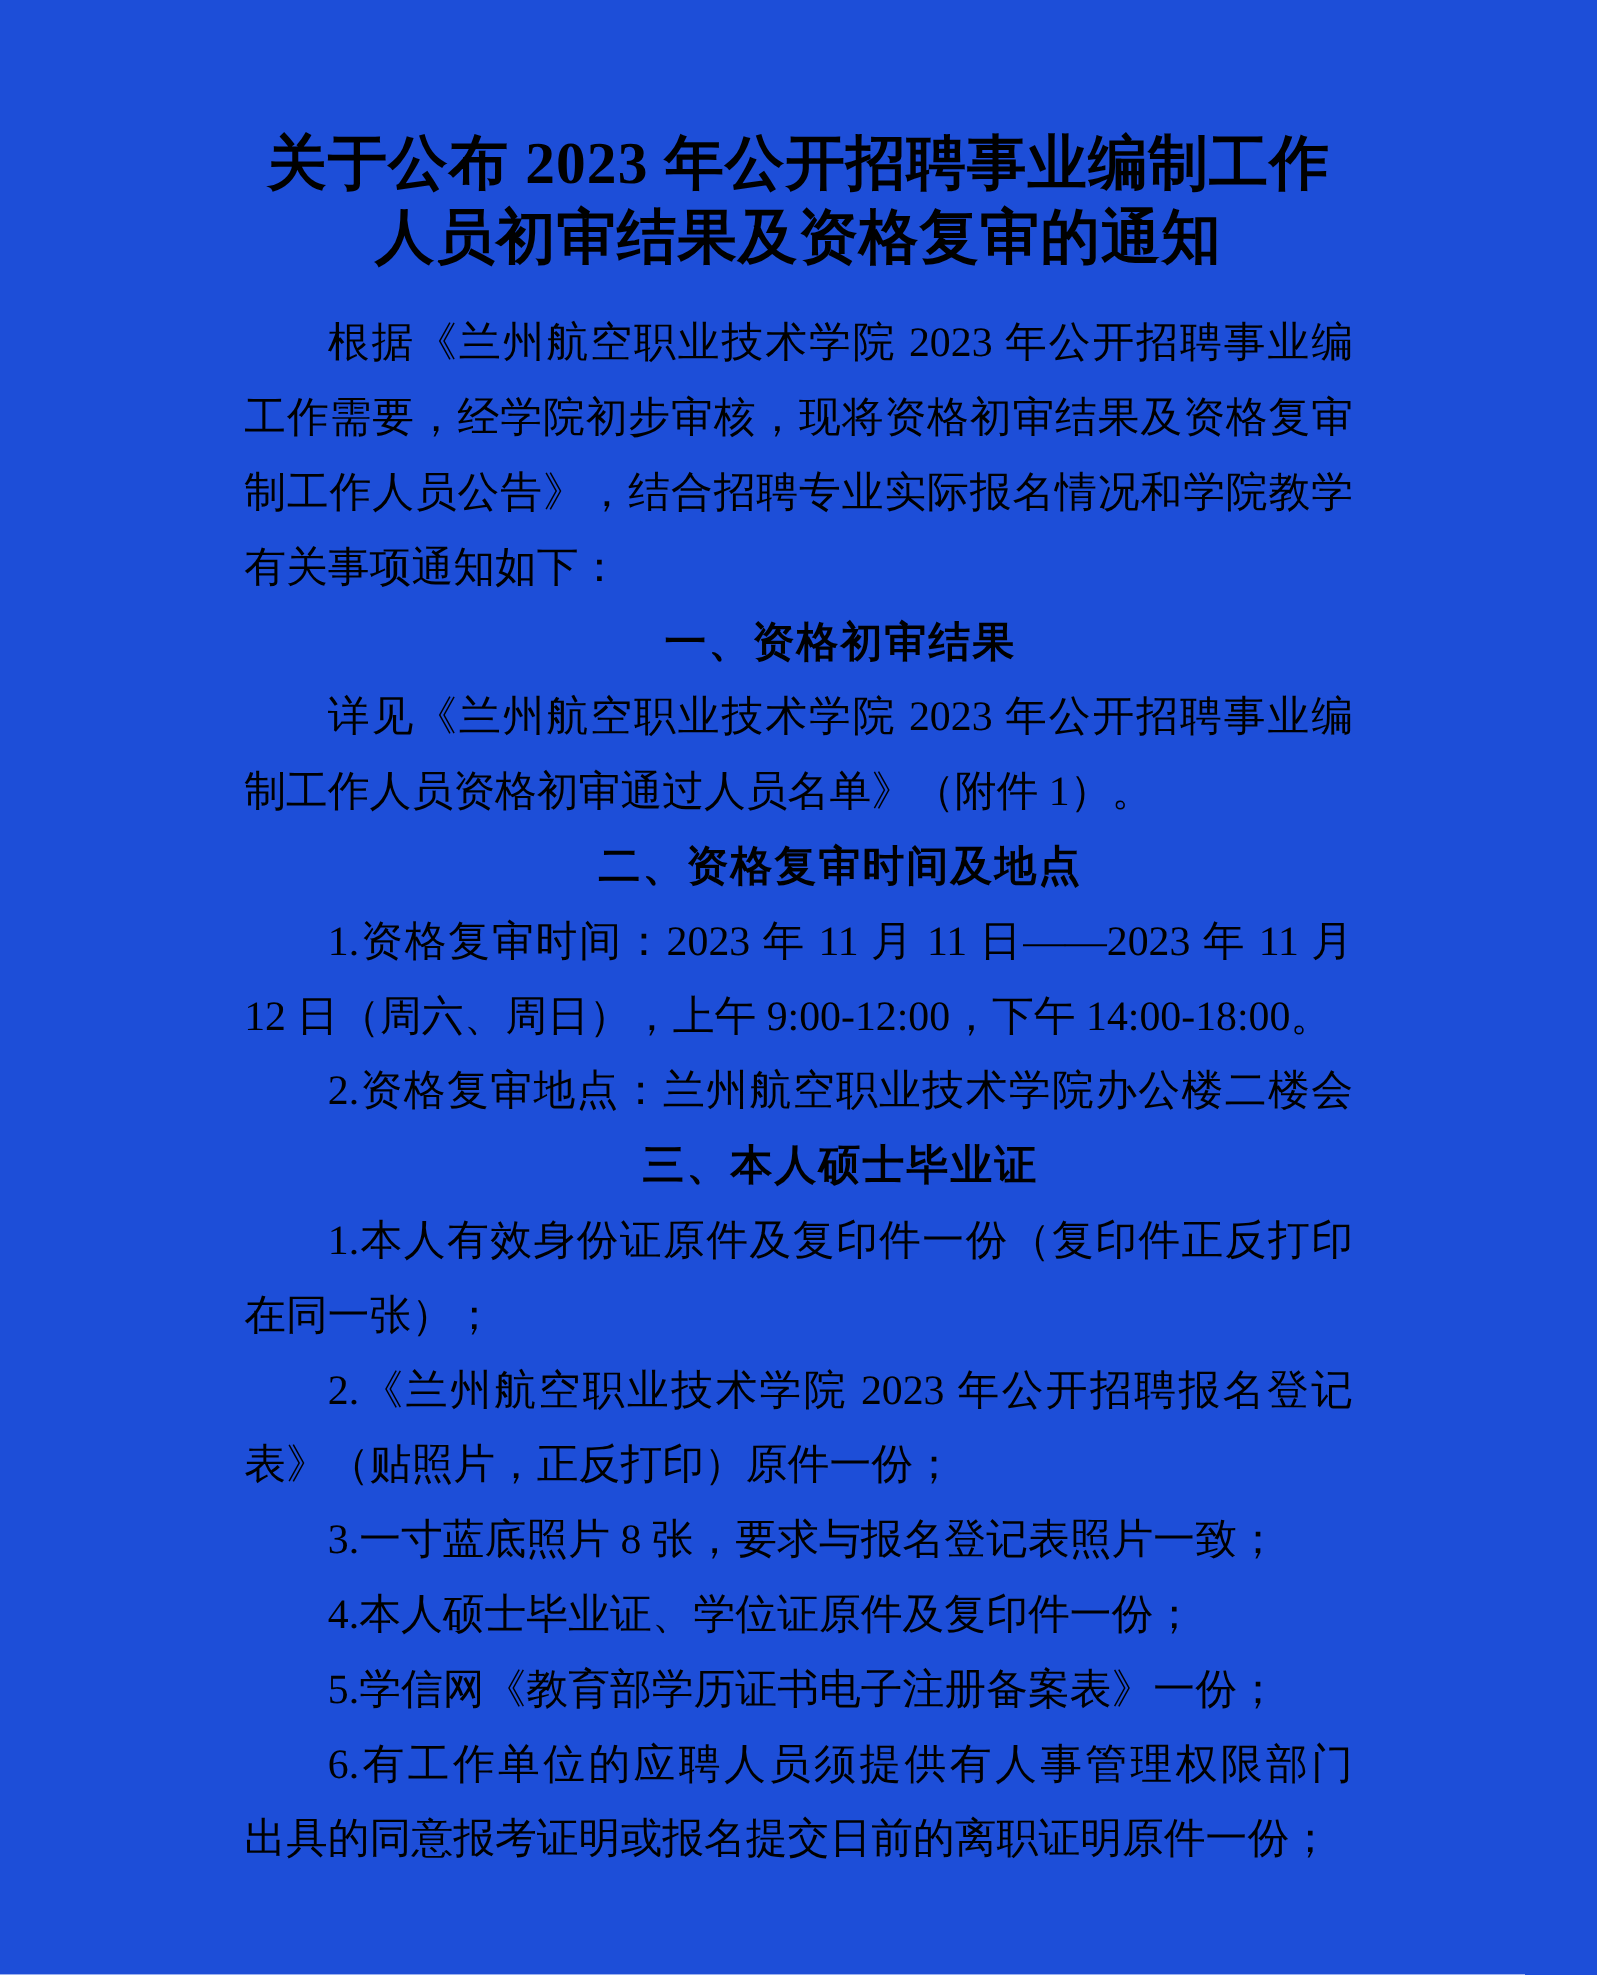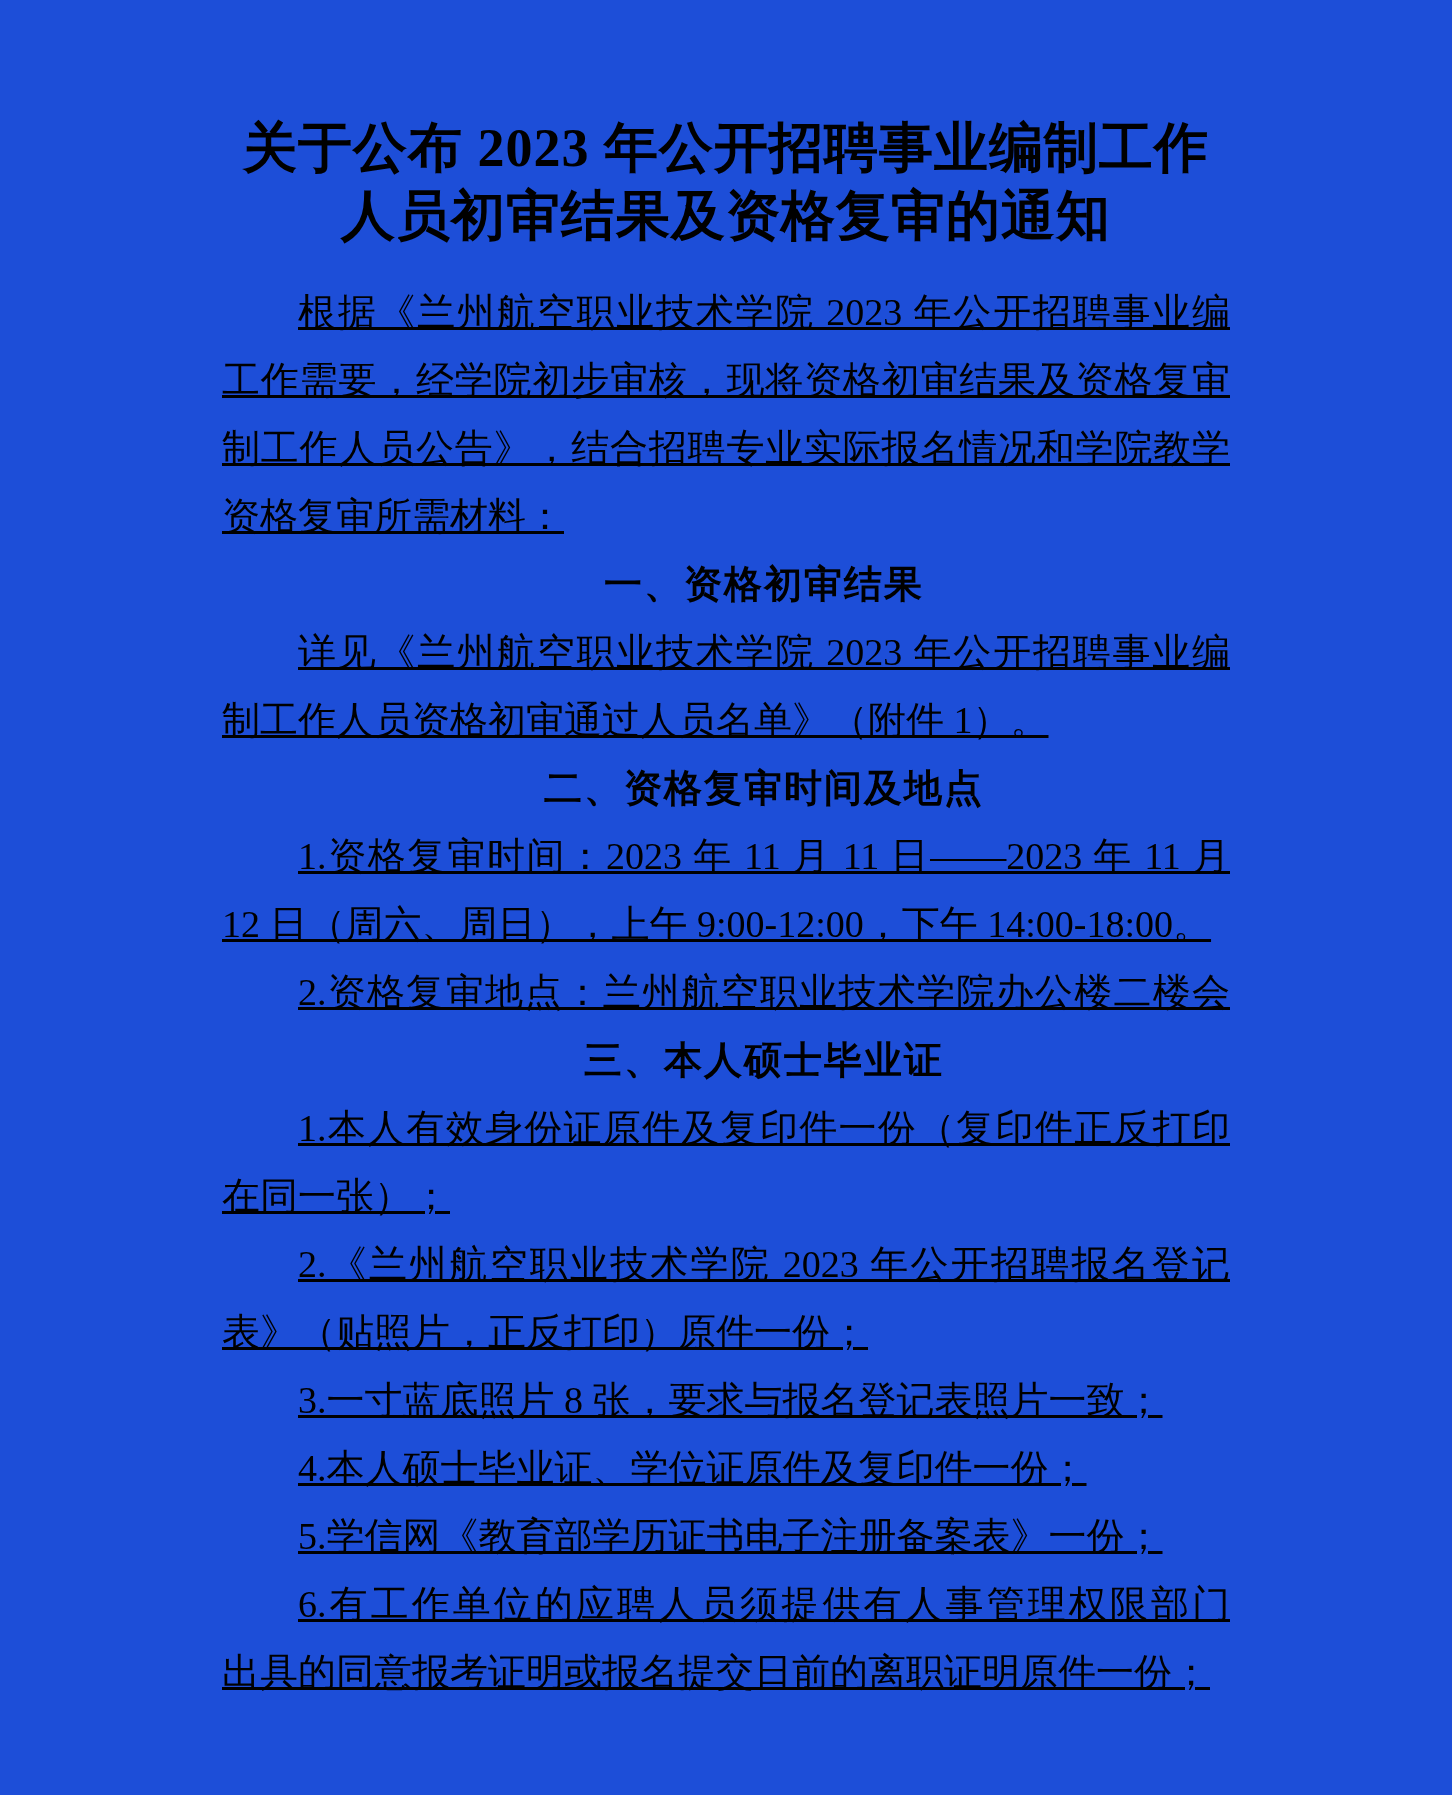--- a/index.html
+++ b/index.html
@@ -34,21 +34,20 @@
     font-size: 38px;
     line-height: 68px;
     white-space: normal;
     color: #000000;
   }
   .para.body .line {
     font-family: "Liberation Serif", "DejaVu Serif", serif;
     font-weight: normal;
     text-align: justify;
     text-justify: inter-character;
-    text-decoration: underline;
   }
   .para.heading .line {
     font-family: "Liberation Sans", "DejaVu Sans", sans-serif;
     font-weight: bold;
     letter-spacing: 2px;
     text-align: center;
   }
   .line.indent {
     text-indent: 2em;
   }
@@ -63,21 +62,21 @@
 
   <h1 class="title">
     <span>关于公布 2023 年公开招聘事业编制工作</span><br>
     <span>人员初审结果及资格复审的通知</span>
   </h1>
 
   <div class="para body">
     <div class="line indent stretch">根据《兰州航空职业技术学院 2023 年公开招聘事业编</div>
     <div class="line stretch">工作需要，经学院初步审核，现将资格初审结果及资格复审</div>
     <div class="line stretch">制工作人员公告》，结合招聘专业实际报名情况和学院教学</div>
-    <div class="line">资格复审所需材料：</div>
+    <div class="line">有关事项通知如下：</div>
   </div>
 
   <div class="para heading">
     <div class="line indent">一、资格初审结果</div>
   </div>
 
   <div class="para body">
     <div class="line indent stretch">详见《兰州航空职业技术学院 2023 年公开招聘事业编</div>
     <div class="line">制工作人员资格初审通过人员名单》（附件 1）。</div>
   </div>

